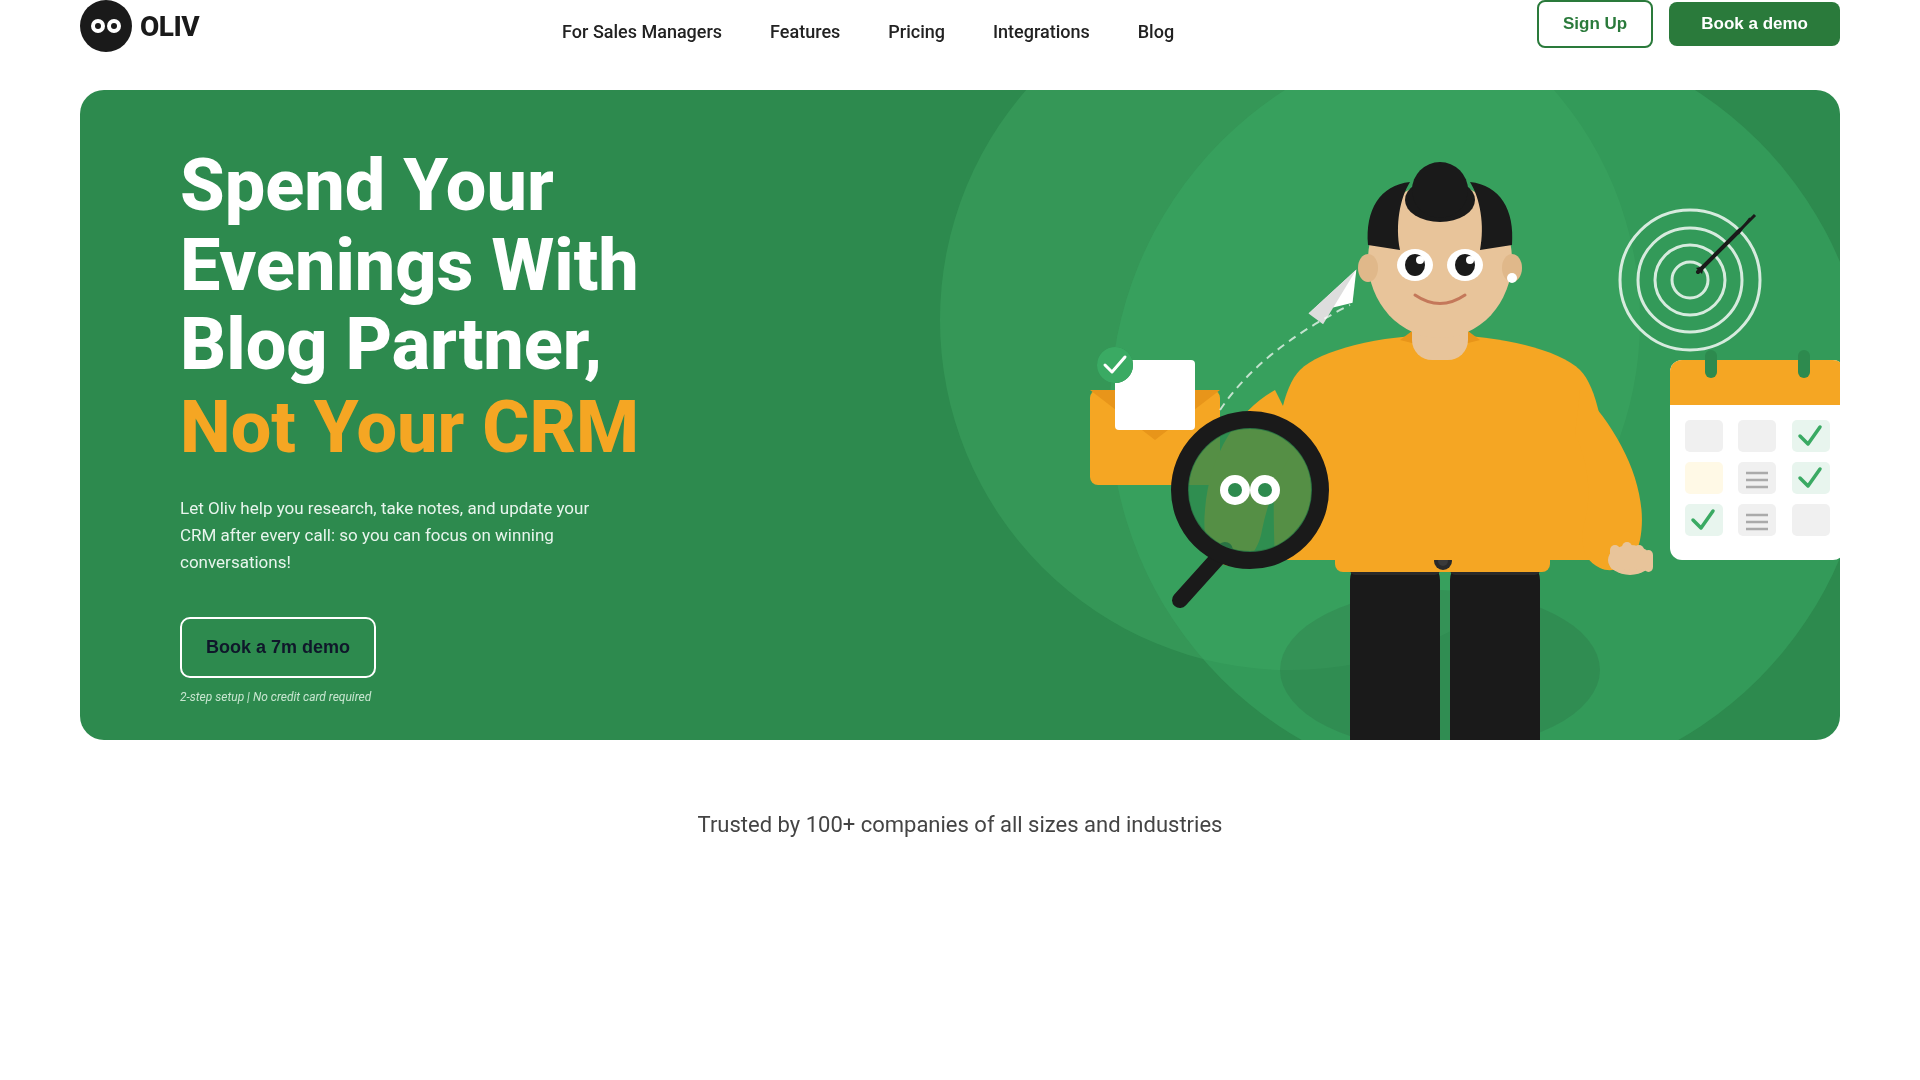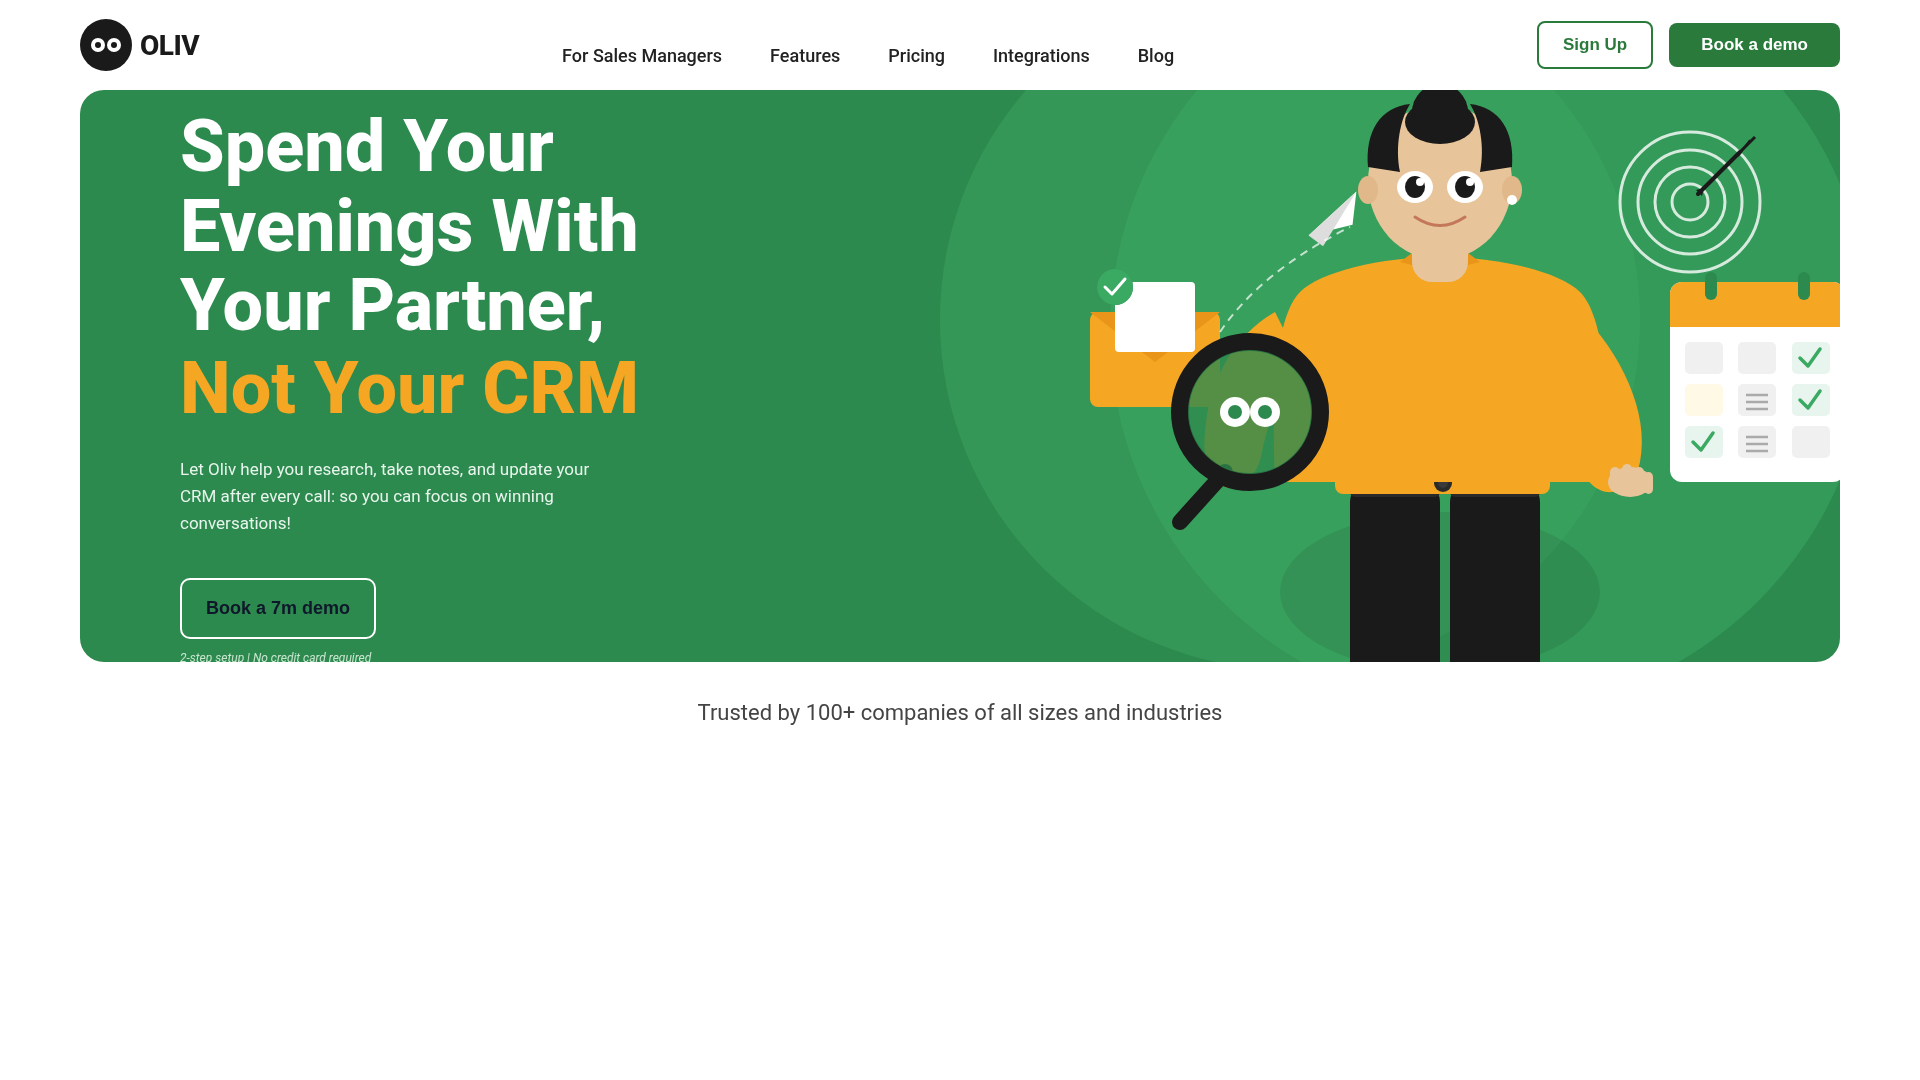--- a/index.html
+++ b/index.html
@@ -7,21 +7,21 @@
       font-family: -apple-system, BlinkMacSystemFont, 'Segoe UI', Roboto, sans-serif;
       background: #fff;
       width: 1920px;
       min-height: 1080px;
       overflow-x: hidden;
     }
 
     
     .navbar {
       display: flex;
-      align-items: center;
+      align-items: flex-start;
       justify-content: space-between;
       padding: 0 80px;
       height: 90px;
       background: #fff;
     }
     .logo {
       display: flex;
       align-items: center;
       gap: 8px;
     }
@@ -68,21 +68,21 @@
       cursor: pointer;
     }
 
     
     .hero {
       margin: 0 80px;
       border-radius: 24px;
       background: #2d8a4e;
       overflow: hidden;
       position: relative;
-      height: 572px;
+      height: 650px;
       display: flex;
       align-items: stretch;
     }
 
     
     .hero::before {
       content: '';
       position: absolute;
       right: 200px;
       top: -120px;
@@ -153,21 +153,21 @@
     .hero-note {
       font-size: 12px;
       color: #c8e6d0;
       margin-top: 12px;
       font-style: italic;
     }
 
     
     .trusted-section {
       text-align: center;
-      padding: 38px 0 20px;
+      padding: 72px 0 20px;
       font-size: 22px;
       color: #444;
     }
 
     
     .hero-svg {
       position: absolute;
       right: 0;
       bottom: 0;
       width: 900px;
@@ -201,21 +201,21 @@
     <button class="btn-signup">Sign Up</button>
     <button class="btn-demo-nav">Book a demo</button>
   </div>
 </nav>
 
 <section class="hero">
   <div class="hero-content">
     <h1 class="hero-title-white">
       <span>Spend Your</span><br>
       <span>Evenings With</span><br>
-      <span>Your Partner,</span>
+      <span>Blog Partner,</span>
     </h1>
     <h1 class="hero-title-orange">Not Your CRM</h1>
     <p class="hero-subtitle">Let Oliv help you research, take notes, and update your CRM after every call: so you can focus on winning conversations!</p>
     <div class="hero-buttons">
       <button class="btn-book-demo">Book a 7m demo</button>
     </div>
     <p class="hero-note">2-step setup | No credit card required</p>
   </div>
 
   <svg class="hero-svg" viewBox="0 0 900 650" xmlns="http://www.w3.org/2000/svg">

